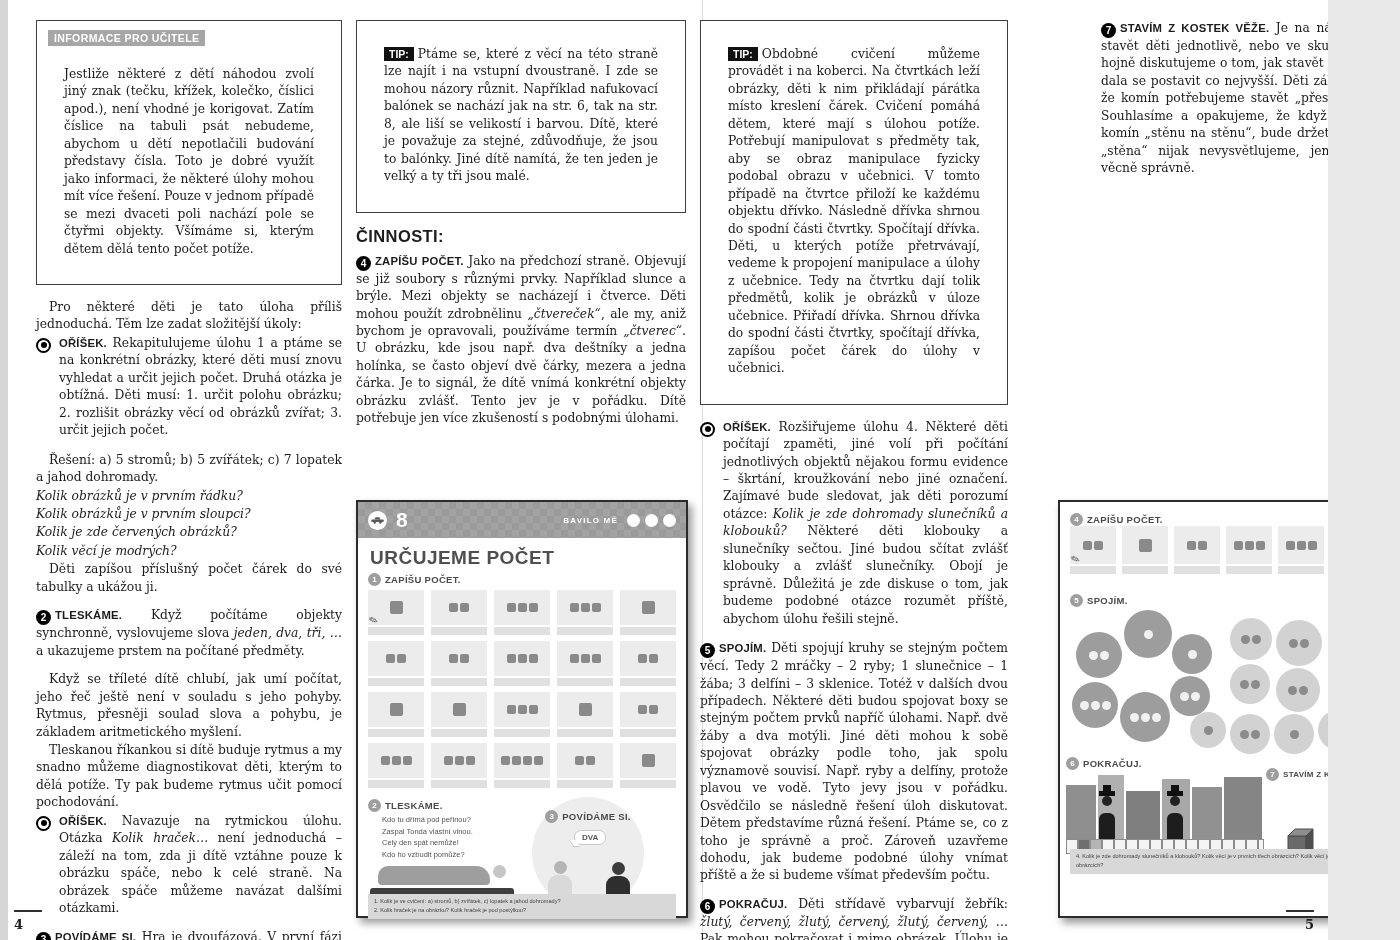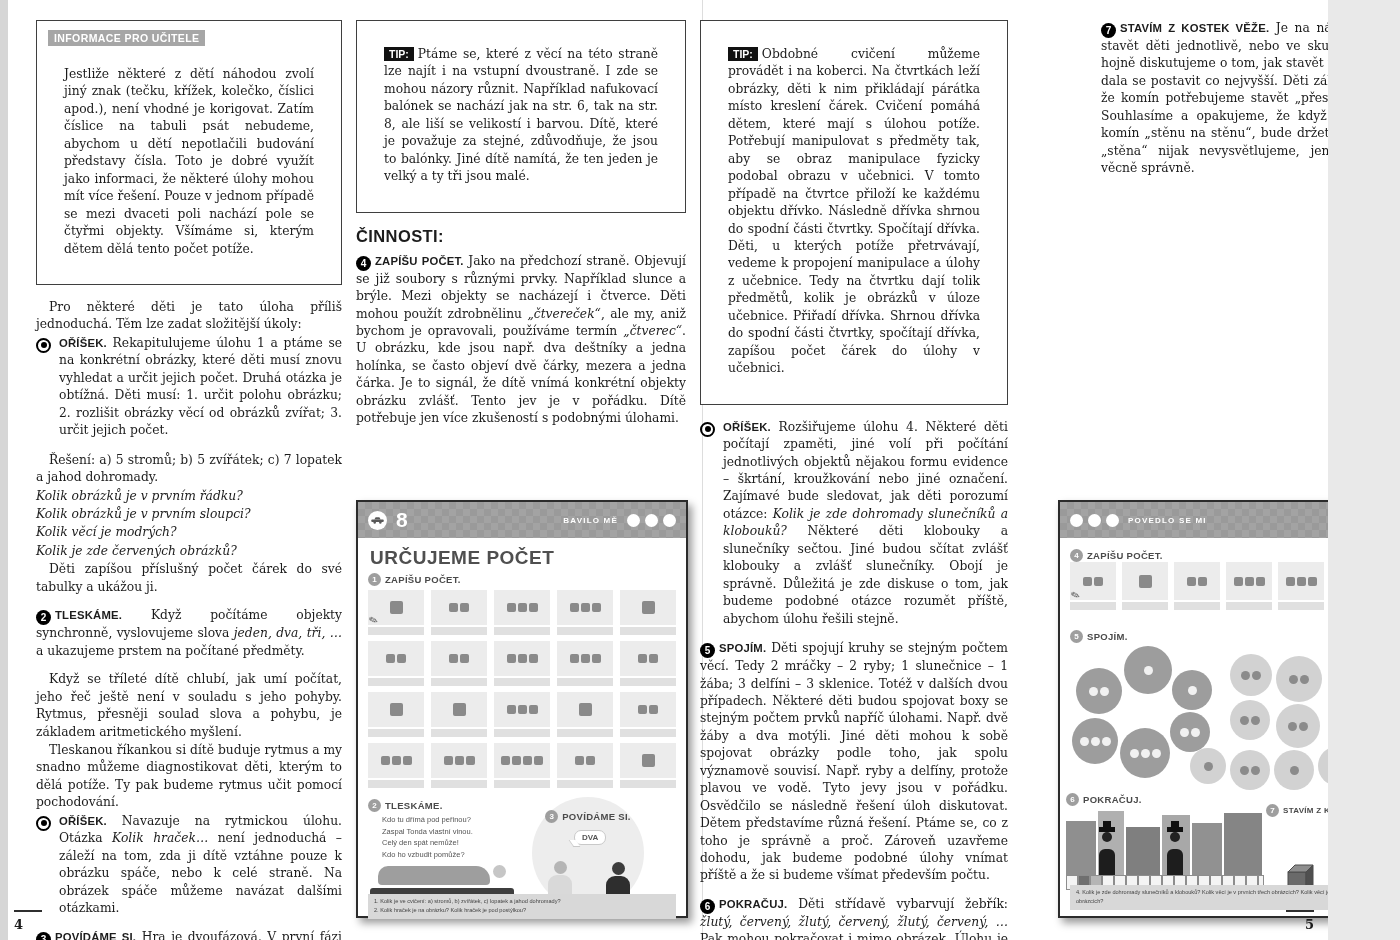--- a/index.html
+++ b/index.html
@@ -157,22 +157,22 @@
       <p class="box-text">Jestliže některé z dětí náhodou zvolí jiný znak (tečku, křížek, kolečko, číslici apod.), není vhodné je korigovat. Zatím číslice na tabuli psát nebudeme, abychom u dětí nepotlačili budování představy čísla. Toto je dobré využít jako informaci, že některé úlohy mohou mít více řešení. Pouze v jednom případě se mezi dvaceti poli nachází pole se čtyřmi objekty. Všímáme si, kterým dětem dělá tento počet potíže.</p>
     </div>
     <p class="ind">Pro některé děti je tato úloha příliš jednoduchá. Těm lze zadat složitější úkoly:</p>
     <div class="orisek">
       <span class="orisek-icon"></span>
       <p><b class="act-label">OŘÍŠEK.</b> <span>Rekapitulujeme úlohu 1 a ptáme se na konkrétní obrázky, které děti musí znovu vyhledat a určit jejich počet. Druhá otázka je obtížná. Děti musí: 1. určit polohu obrázku; 2. rozlišit obrázky věcí od obrázků zvířat; 3. určit jejich počet.</span></p>
     </div>
     <p class="ind mt">Řešení: a) 5 stromů; b) 5 zvířátek; c) 7 lopatek a jahod dohromady.</p>
     <p class="q">Kolik obrázků je v prvním řádku?</p>
     <p class="q">Kolik obrázků je v prvním sloupci?</p>
+    <p class="q">Kolik je zde červených obrázků?</p>
     <p class="q">Kolik věcí je modrých?</p>
-    <p class="q">Kolik je zde červených obrázků?</p>
     <p class="ind">Děti zapíšou příslušný počet čárek do své tabulky a ukážou ji.</p>
 
     <p class="mt"><span class="badge">2</span><b class="act-label">TLESKÁME.</b> <span><span>Když počítáme objekty synchronně, vyslovujeme slova </span><span class="it">jeden, dva, tři, …</span><span> a ukazujeme prstem na počítané předměty.</span></span></p>
 
     <p class="ind mt">Když se tříleté dítě chlubí, jak umí počítat, jeho řeč ještě není v souladu s jeho pohyby. Rytmus, přesněji soulad slova a pohybu, je základem aritmetického myšlení.</p>
     <p class="ind">Tleskanou říkankou si dítě buduje rytmus a my snadno můžeme diagnostikovat děti, kterým to dělá potíže. Ty pak budeme rytmus učit pomocí pochodování.</p>
     <div class="orisek">
       <span class="orisek-icon"></span>
       <p><b class="act-label">OŘÍŠEK.</b> <span><span>Navazuje na rytmickou úlohu. Otázka </span><span class="it">Kolik hraček…</span><span> není jednoduchá – záleží na tom, zda ji dítě vztáhne pouze k obrázku spáče, nebo k celé straně. Na obrázek spáče můžeme navázat dalšími otázkami.</span></span></p>
     </div>
@@ -414,36 +414,20 @@
     <p class="mt"><span class="badge">5</span><b class="act-label">SPOJÍM.</b> <span>Děti spojují kruhy se stejným počtem věcí. Tedy 2 mráčky – 2 ryby; 1 slunečnice – 1 žába; 3 delfíni – 3 sklenice. Totéž v dalších dvou případech. Některé děti budou spojovat boxy se stejným počtem prvků napříč úlohami. Např. dvě žáby a dva motýli. Jiné děti mohou k sobě spojovat obrázky podle toho, jak spolu významově souvisí. Např. ryby a delfíny, protože plavou ve vodě. Tyto jevy jsou v pořádku. Osvědčilo se následně řešení úloh diskutovat. Dětem představíme různá řešení. Ptáme se, co z toho je správně a proč. Zároveň uzavřeme dohodu, jak budeme podobné úlohy vnímat příště a že si budeme všímat především počtu.</span></p>
     <p class="mt"><span class="badge">6</span><b class="act-label">POKRAČUJ.</b> <span><span>Děti střídavě vybarvují žebřík: </span><span class="it">žlutý, červený, žlutý, červený, žlutý, červený, …</span><span> Pak mohou pokračovat i mimo obrázek. Úlohu je možné využít při výtvarné výchově (pruhovaná šála) nebo praktických činnostech (navlékání korálků).</span></span></p>
 
   </section>
 
   <section class="col col4">
     <p><span class="badge">7</span><b class="act-label">STAVÍM Z KOSTEK VĚŽE.</b> <span>Je na nás, zda necháme stavět děti jednotlivě, nebo ve skupinách. S dětmi hojně diskutujeme o tom, jak stavět věž, aby držela a dala se postavit co nejvyšší. Děti záhy přijdou na to, že komín potřebujeme stavět „přesně bok na bok“. Souhlasíme a opakujeme, že když se bude stavět komín „stěnu na stěnu“, bude držet nejlépe. Termín „stěna“ nijak nevysvětlujeme, jen ho používáme věcně správně.</span></p>
   </section>
 
   <article class="ws ws9">
-    <header class="ws-header">
-      <span class="hdot"></span>
-      <span class="hdot"></span>
-      <span class="hdot"></span>
-      <span class="ws-tag">POVEDLO SE MI</span>
-      <span class="flex1"></span>
-      <span class="ws-num">9</span>
-      <span class="car-badge">
-        <svg width="15" height="10" viewBox="0 0 24 14">
-            <rect x="2" y="6" width="20" height="4" rx="1.5" fill="#5a5a5a"></rect>
-            <path d="M7 6l2-3.5h6L17 6z" fill="#5a5a5a"></path>
-            <circle cx="7.5" cy="11" r="2" fill="#5a5a5a"></circle>
-            <circle cx="16.5" cy="11" r="2" fill="#5a5a5a"></circle>
-          </svg>
-      </span>
-    </header>
     <div class="ws-body">
       <div class="ws-task t4">
         <span class="ws-badge">4</span>
         <span class="ws-task-label">ZAPÍŠU POČET.</span>
       </div>
       <div class="ws9-cells">
           <div class="ws-cell w9" title="kruhy na plavání">
             <div class="ws-cell-img">
               <span class="blob g" style="width: 9px; height: 9px;"></span>
               <span class="blob g" style="width: 9px; height: 9px;"></span>

